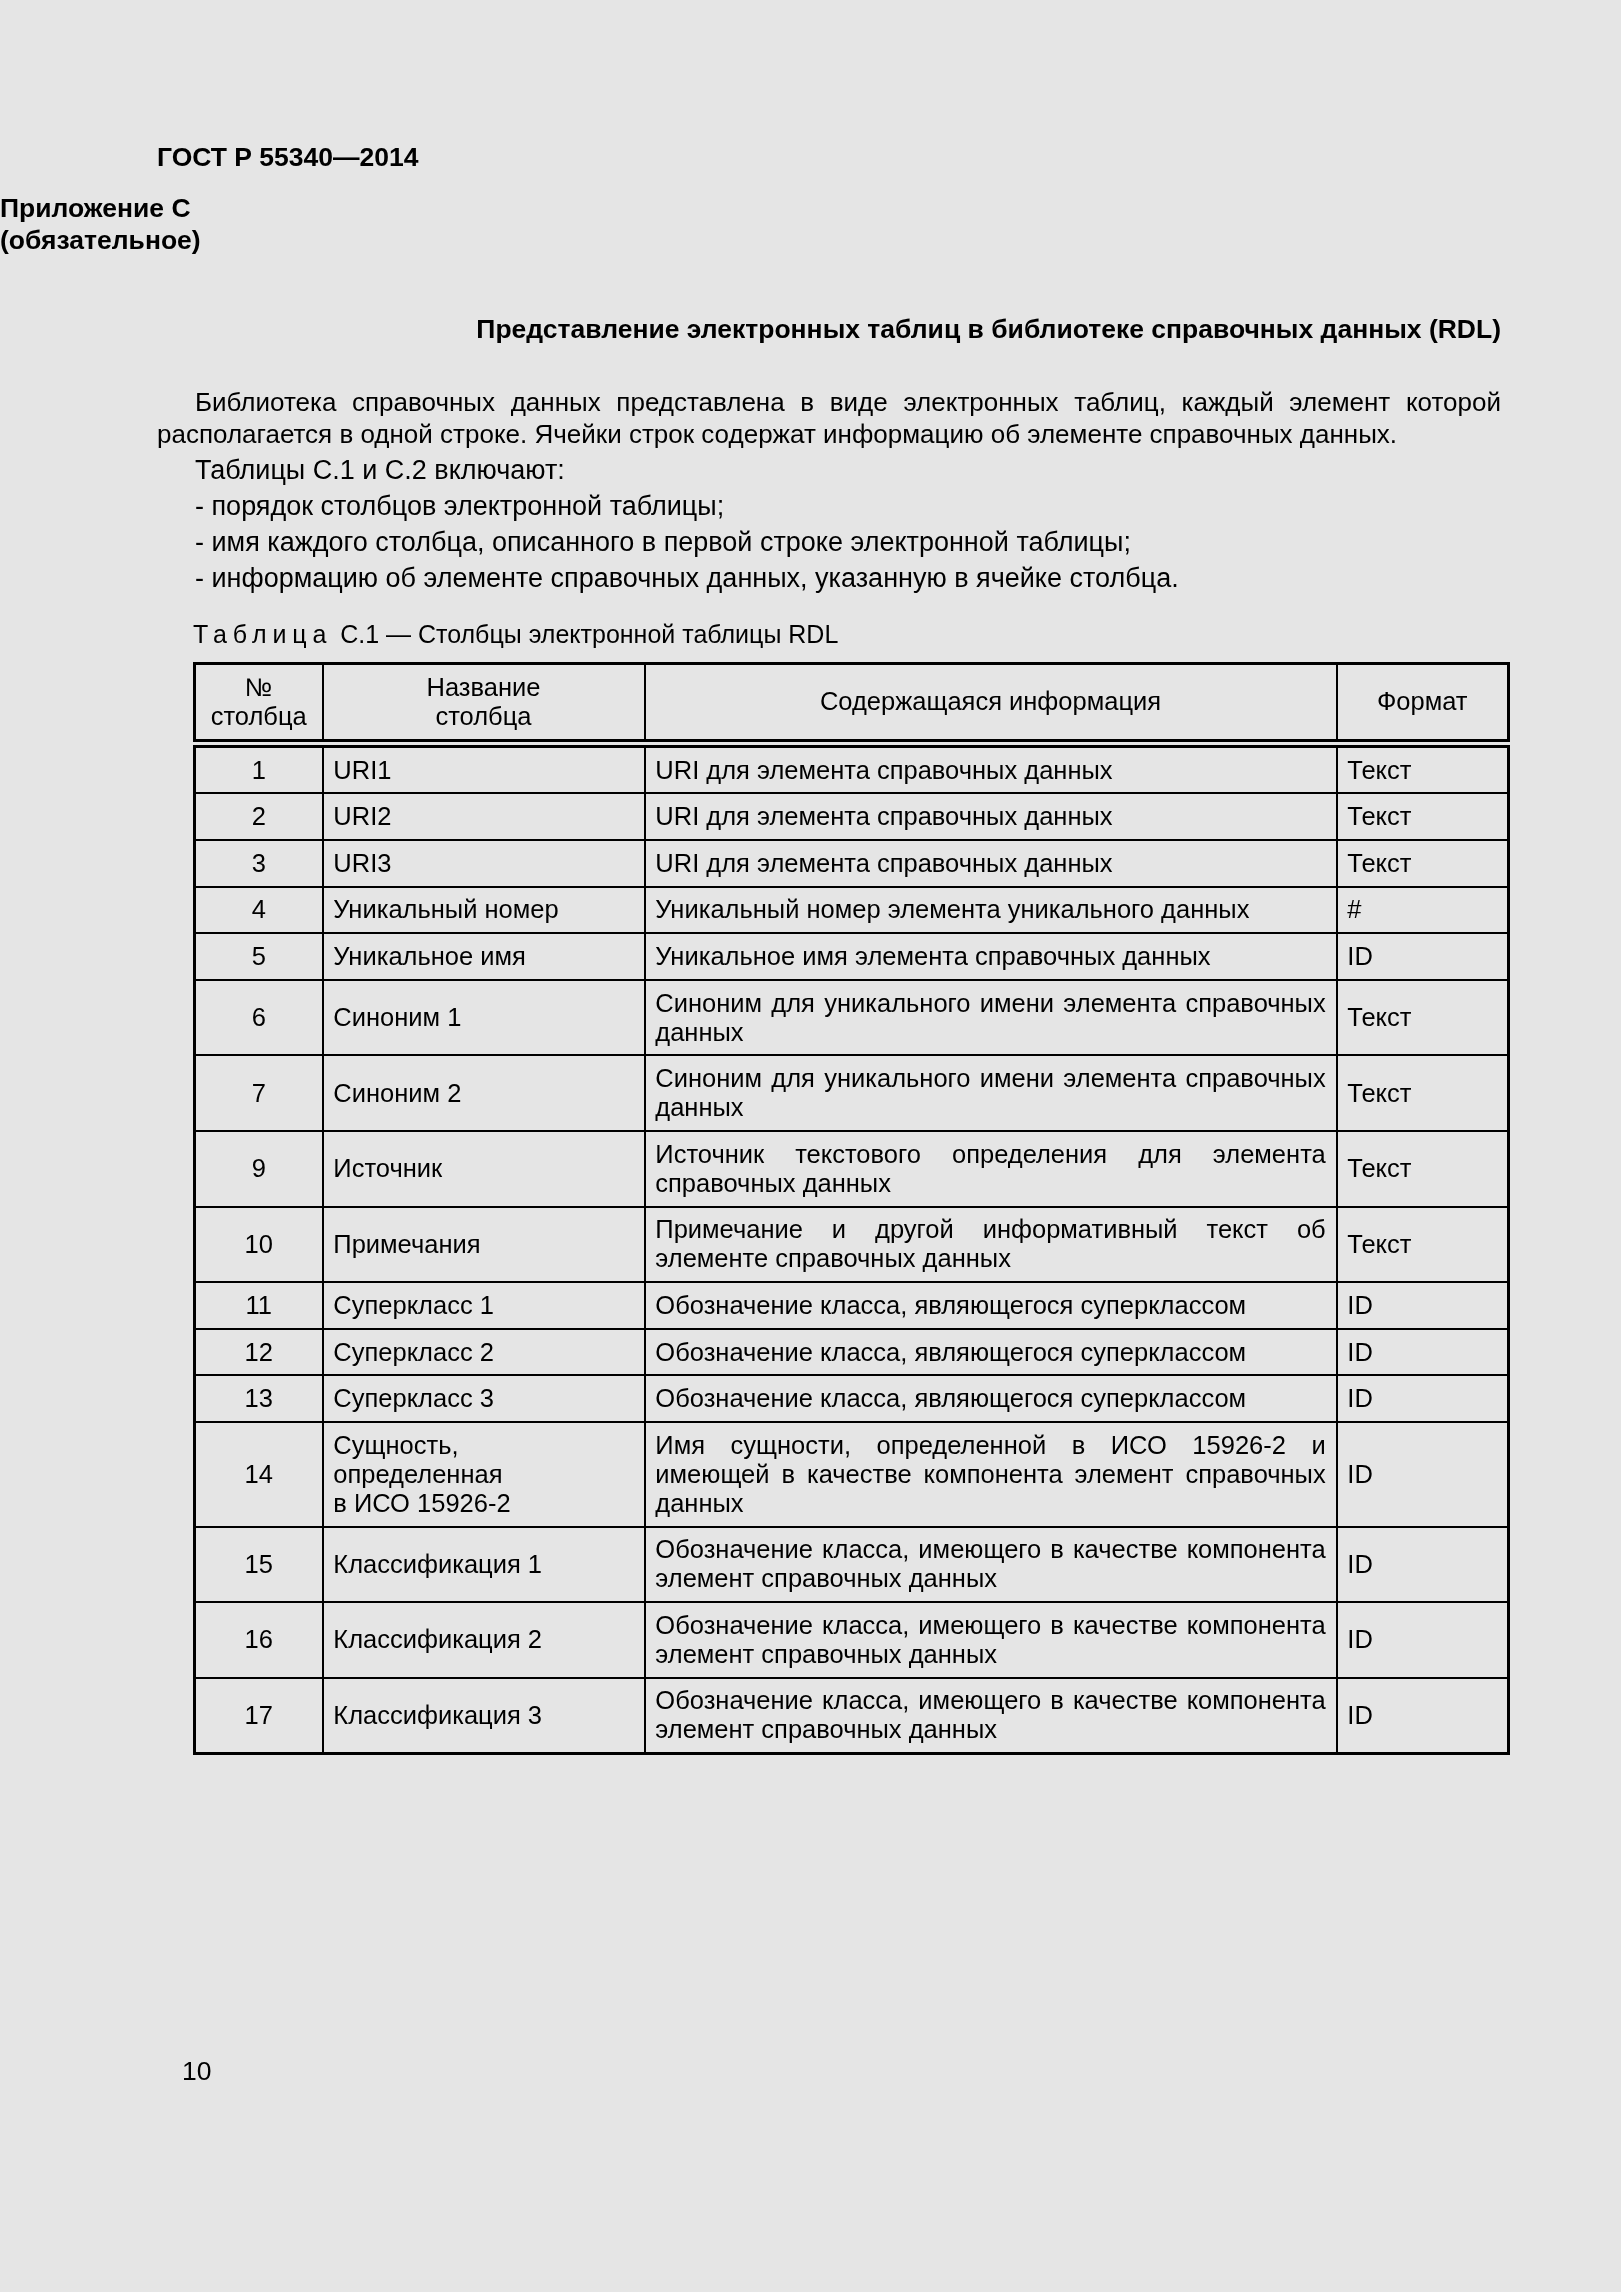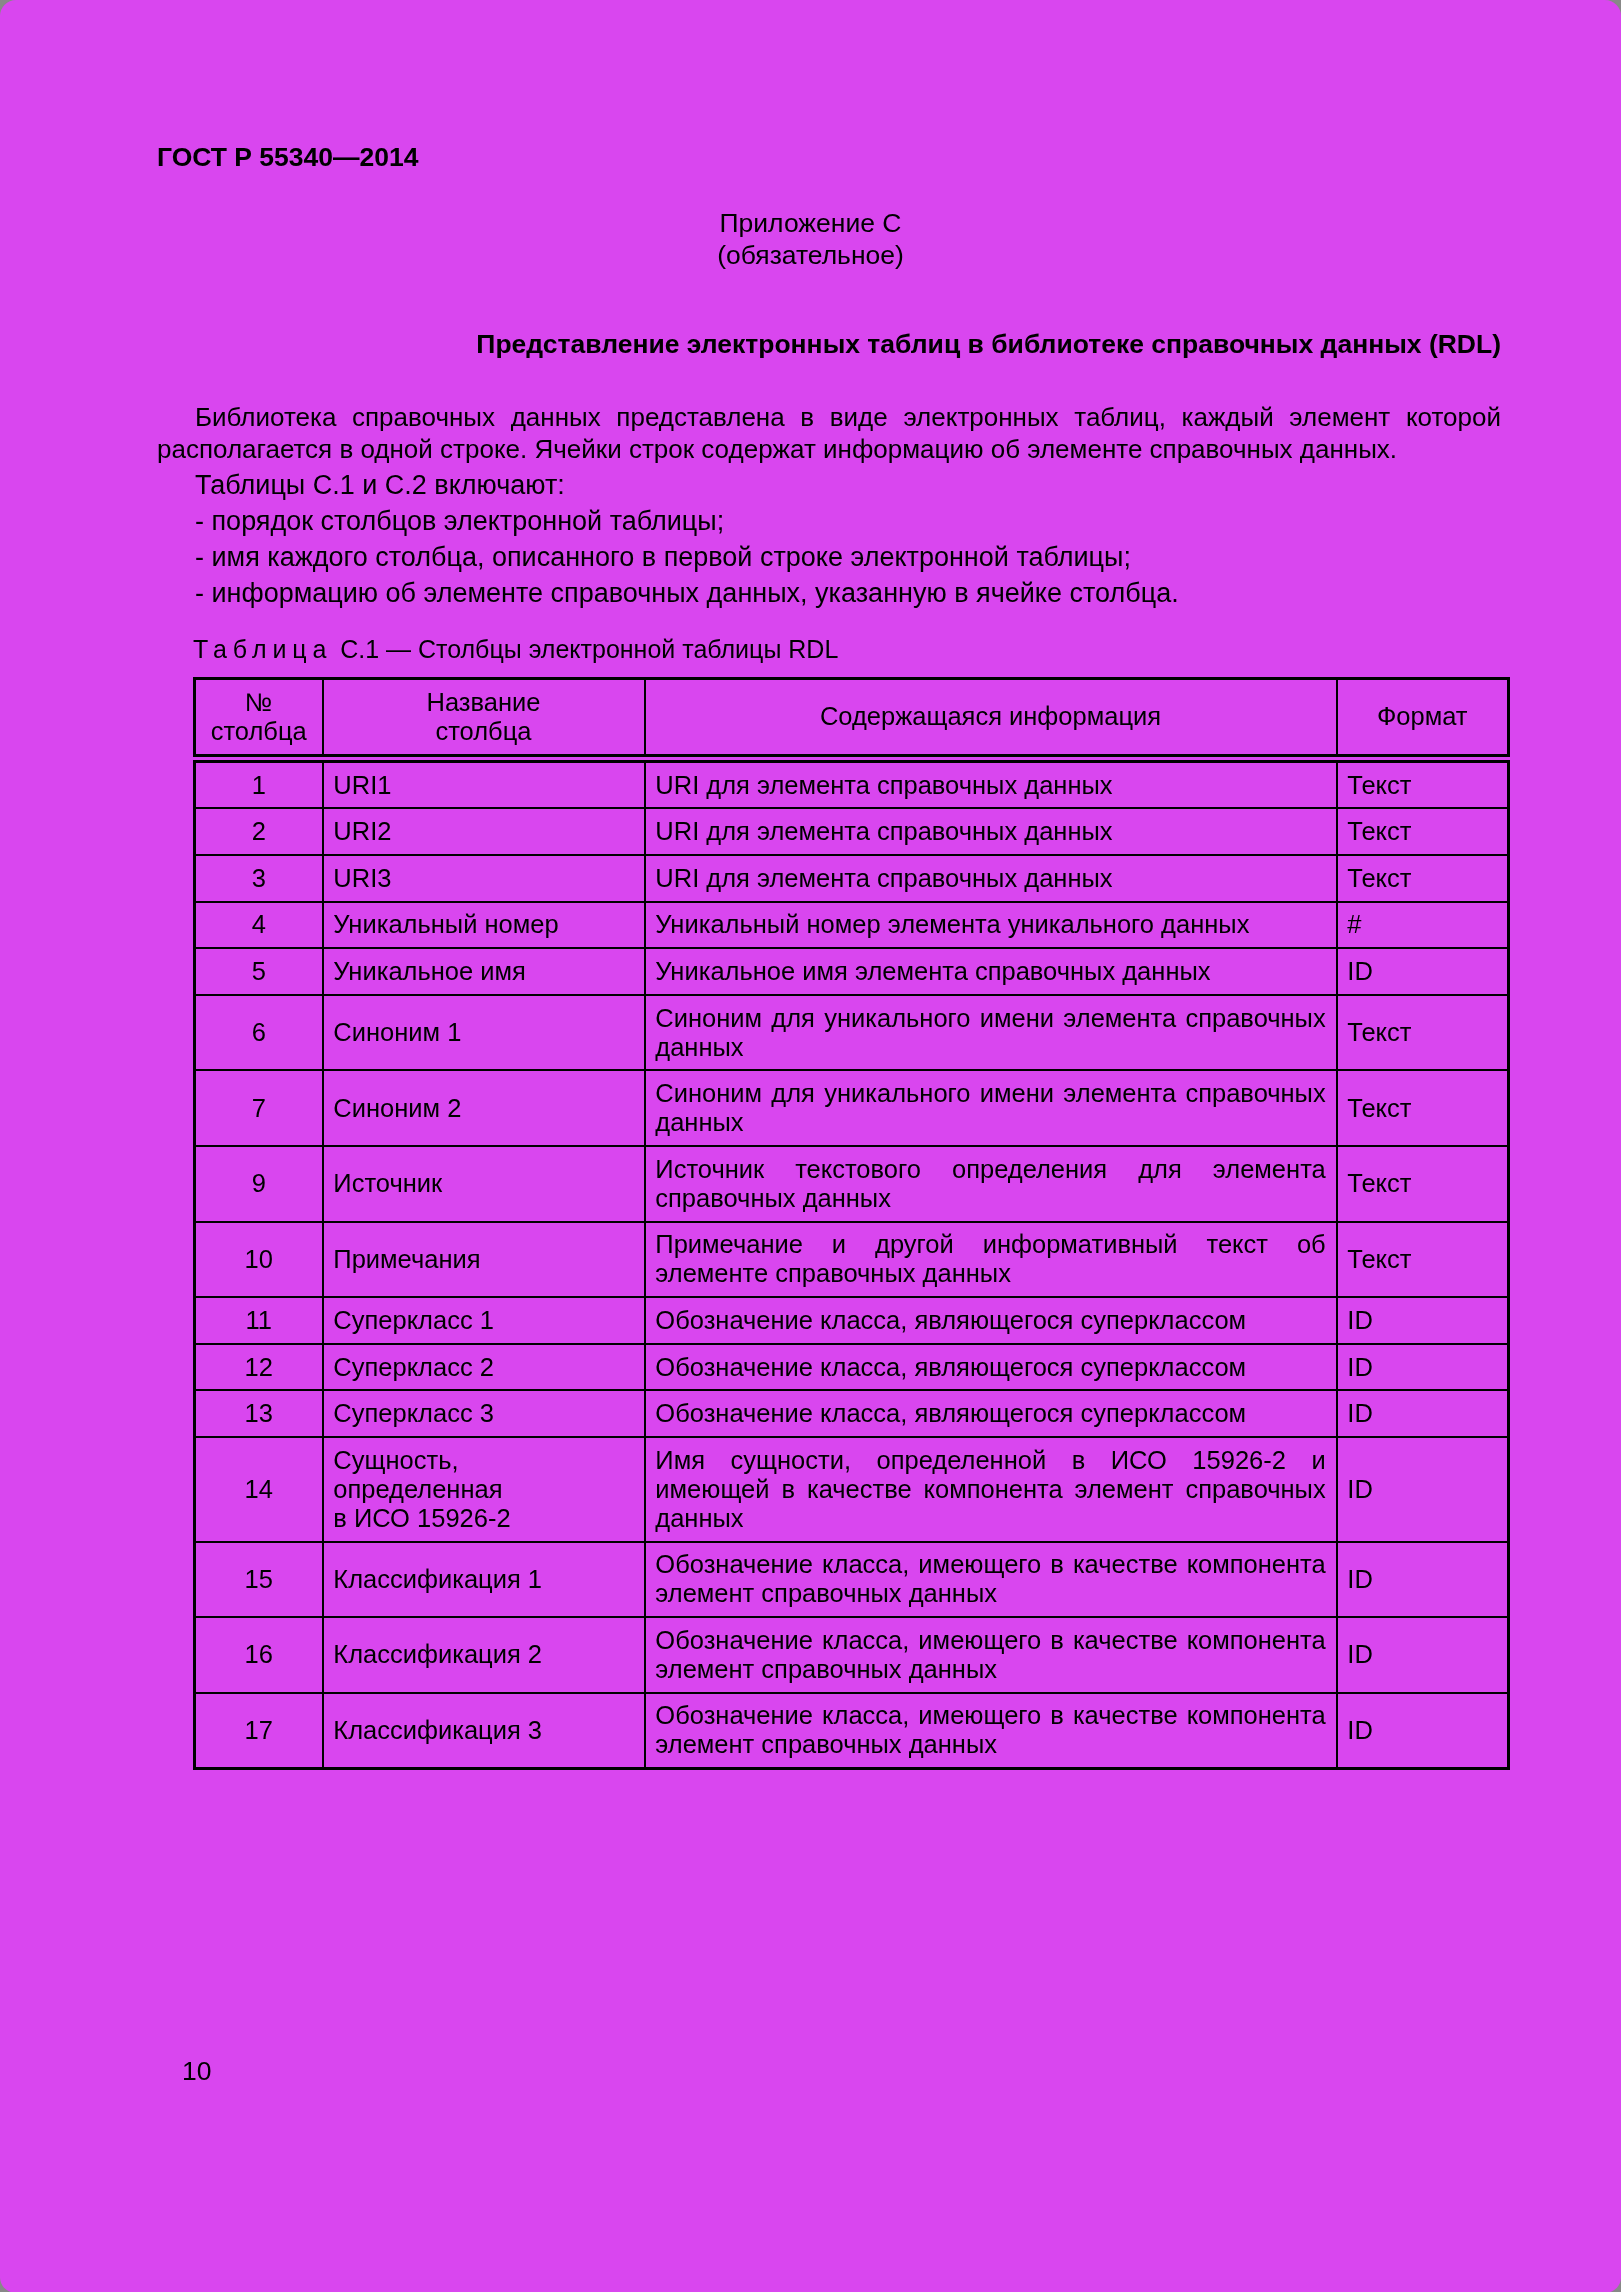--- a/index.html
+++ b/index.html
@@ -1,38 +1,36 @@
 <!DOCTYPE html>
 <html lang="ru"><head>
 <meta charset="utf-8">
 <style>
   html, body { margin: 0; padding: 0; background: #888; }
   .page {
     position: relative;
     width: 1621px;
     height: 2293px;
     margin: 0 auto;
-    background: #d946ef;
+    background: #e5e5e5;
     color: #000000;
     font-family: "Liberation Sans", "DejaVu Sans", sans-serif;
     overflow: hidden;
-    border-radius: 16px;
   }
   .doc-code {
     padding-top: 143px;
     margin-left: 157px;
     font-size: 26.5px;
     font-weight: bold;
     line-height: 29px;
   }
   .appendix {
-    margin-top: 35px;
-    text-align: center;
-    font-size: 26.5px;
-    font-weight: normal;
+    margin-top: 20px;
+    font-size: 26.5px;
+    font-weight: bold;
     line-height: 32px;
   }
   .section-title {
     margin: 57px 120px 0 157px;
     text-align: right;
     font-size: 26.5px;
     font-weight: bold;
     line-height: 32px;
   }
   .intro {

